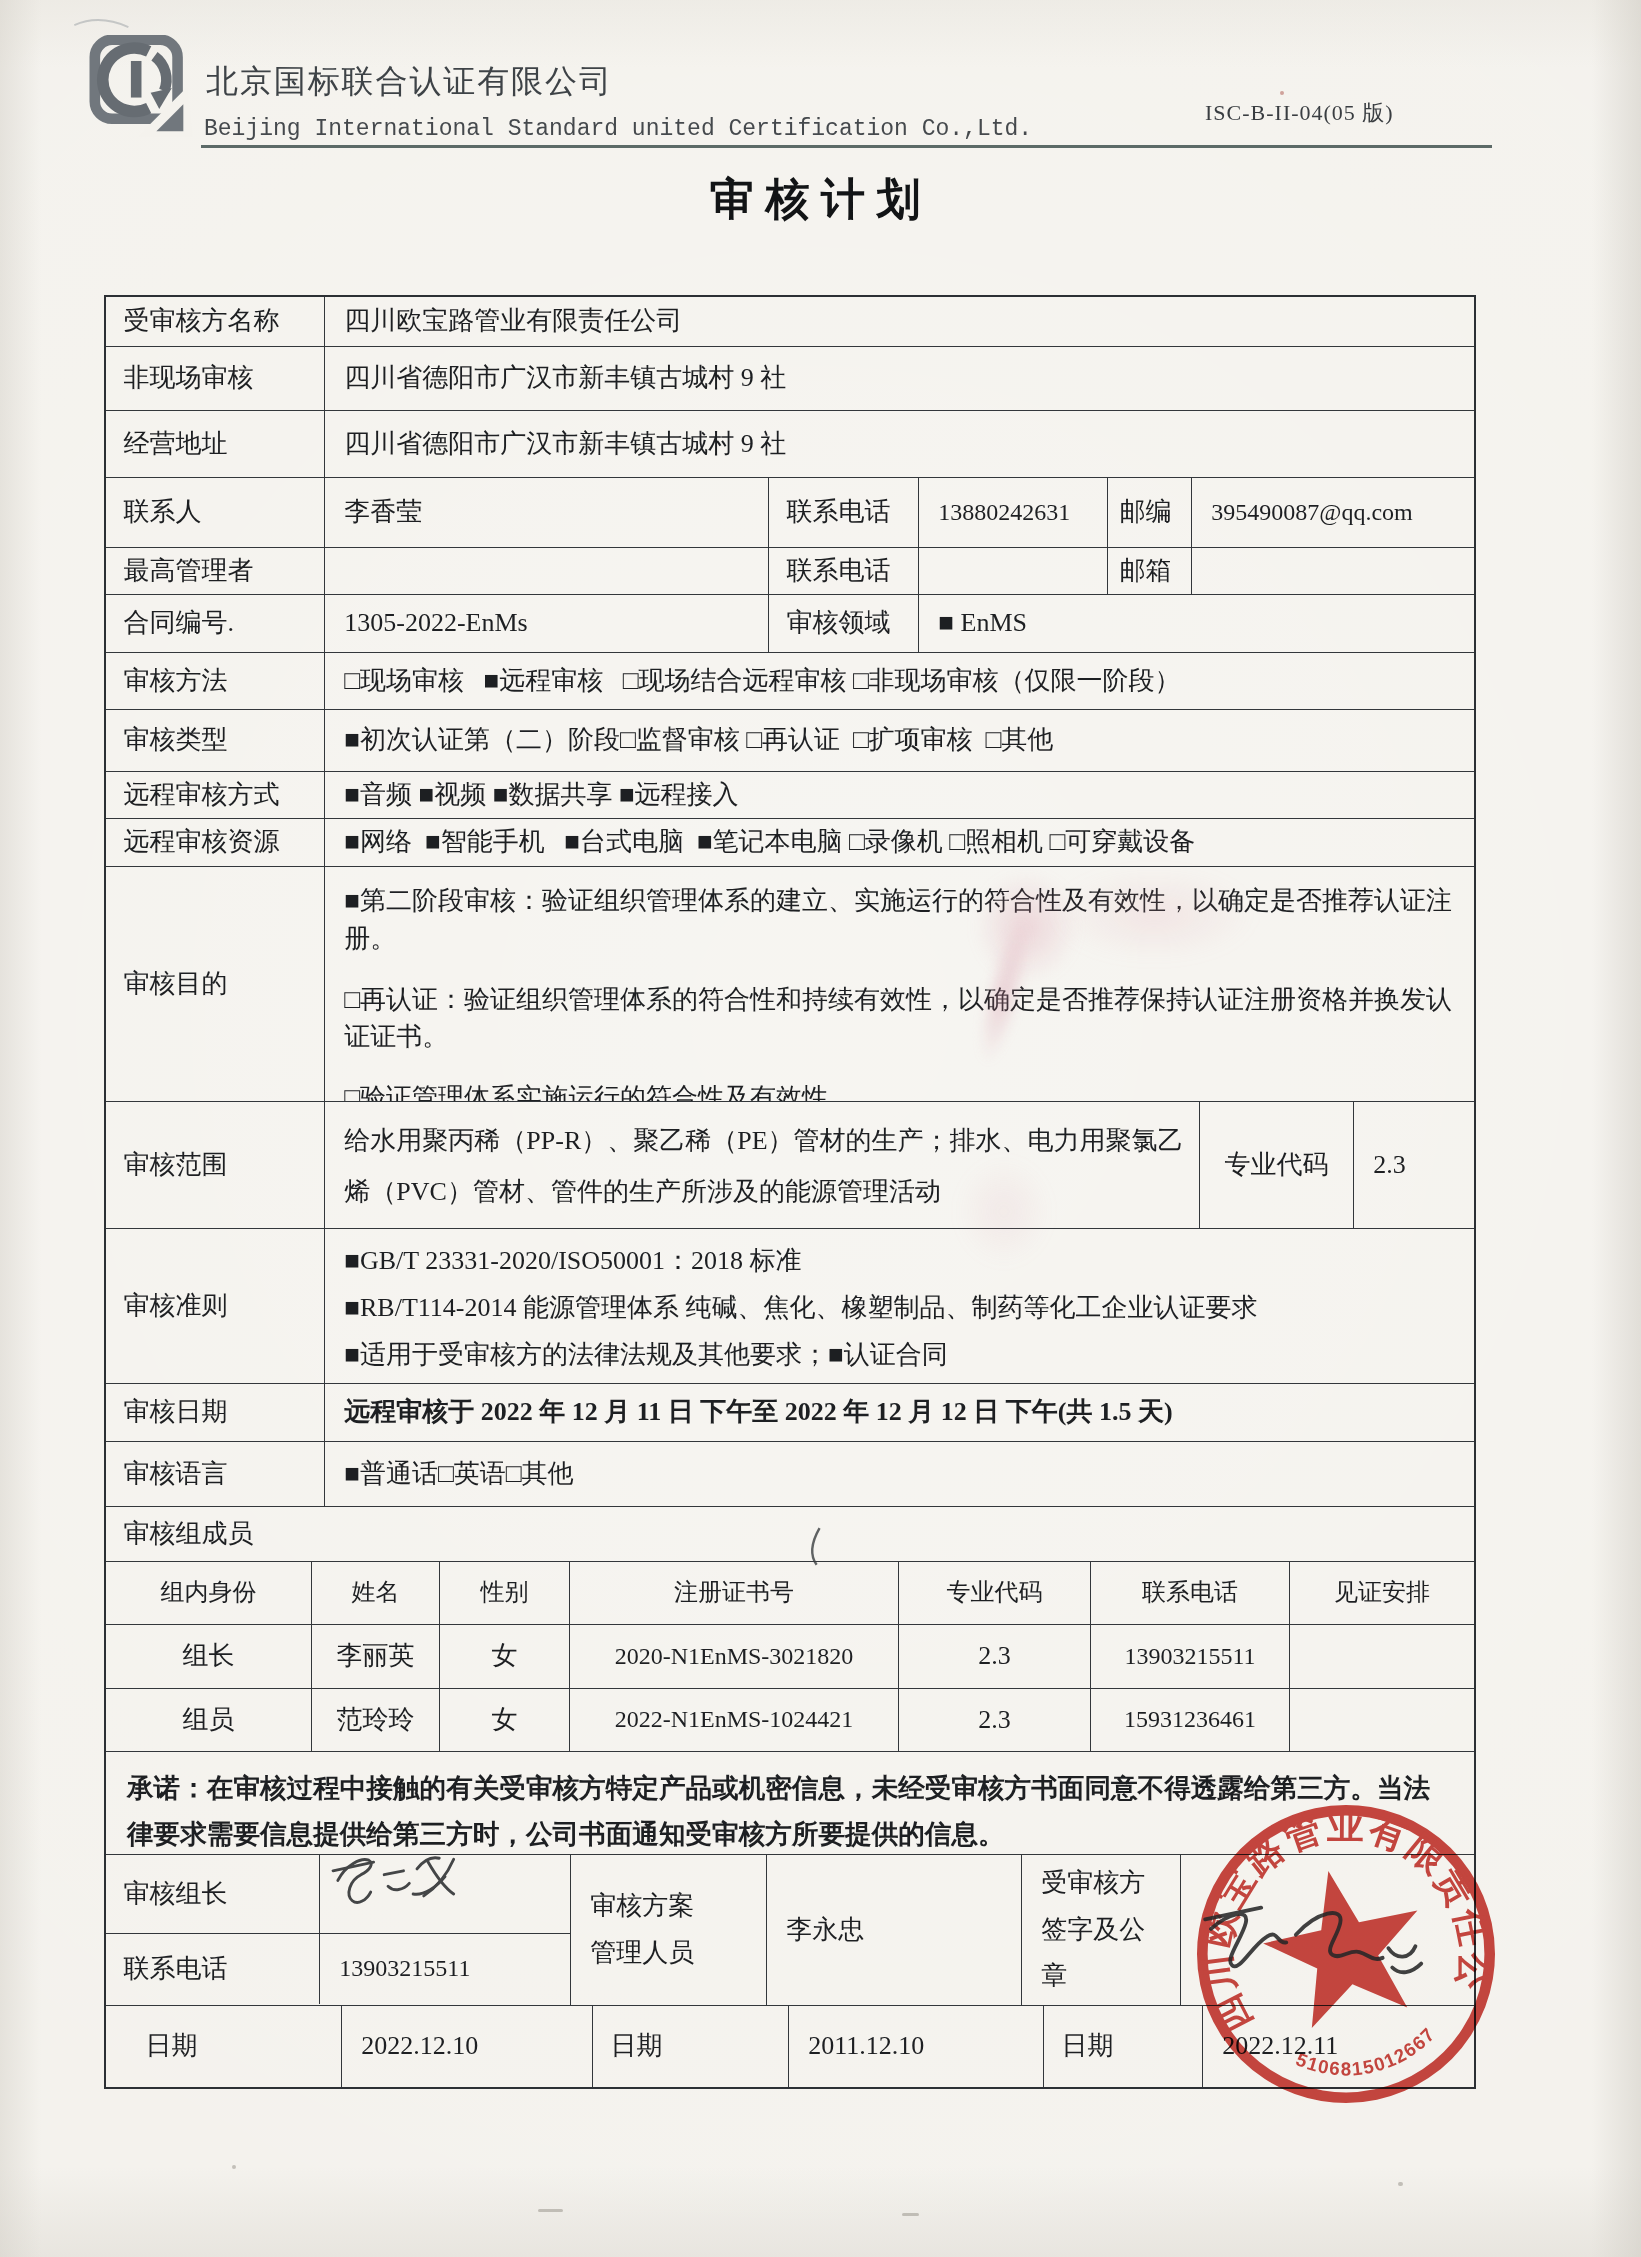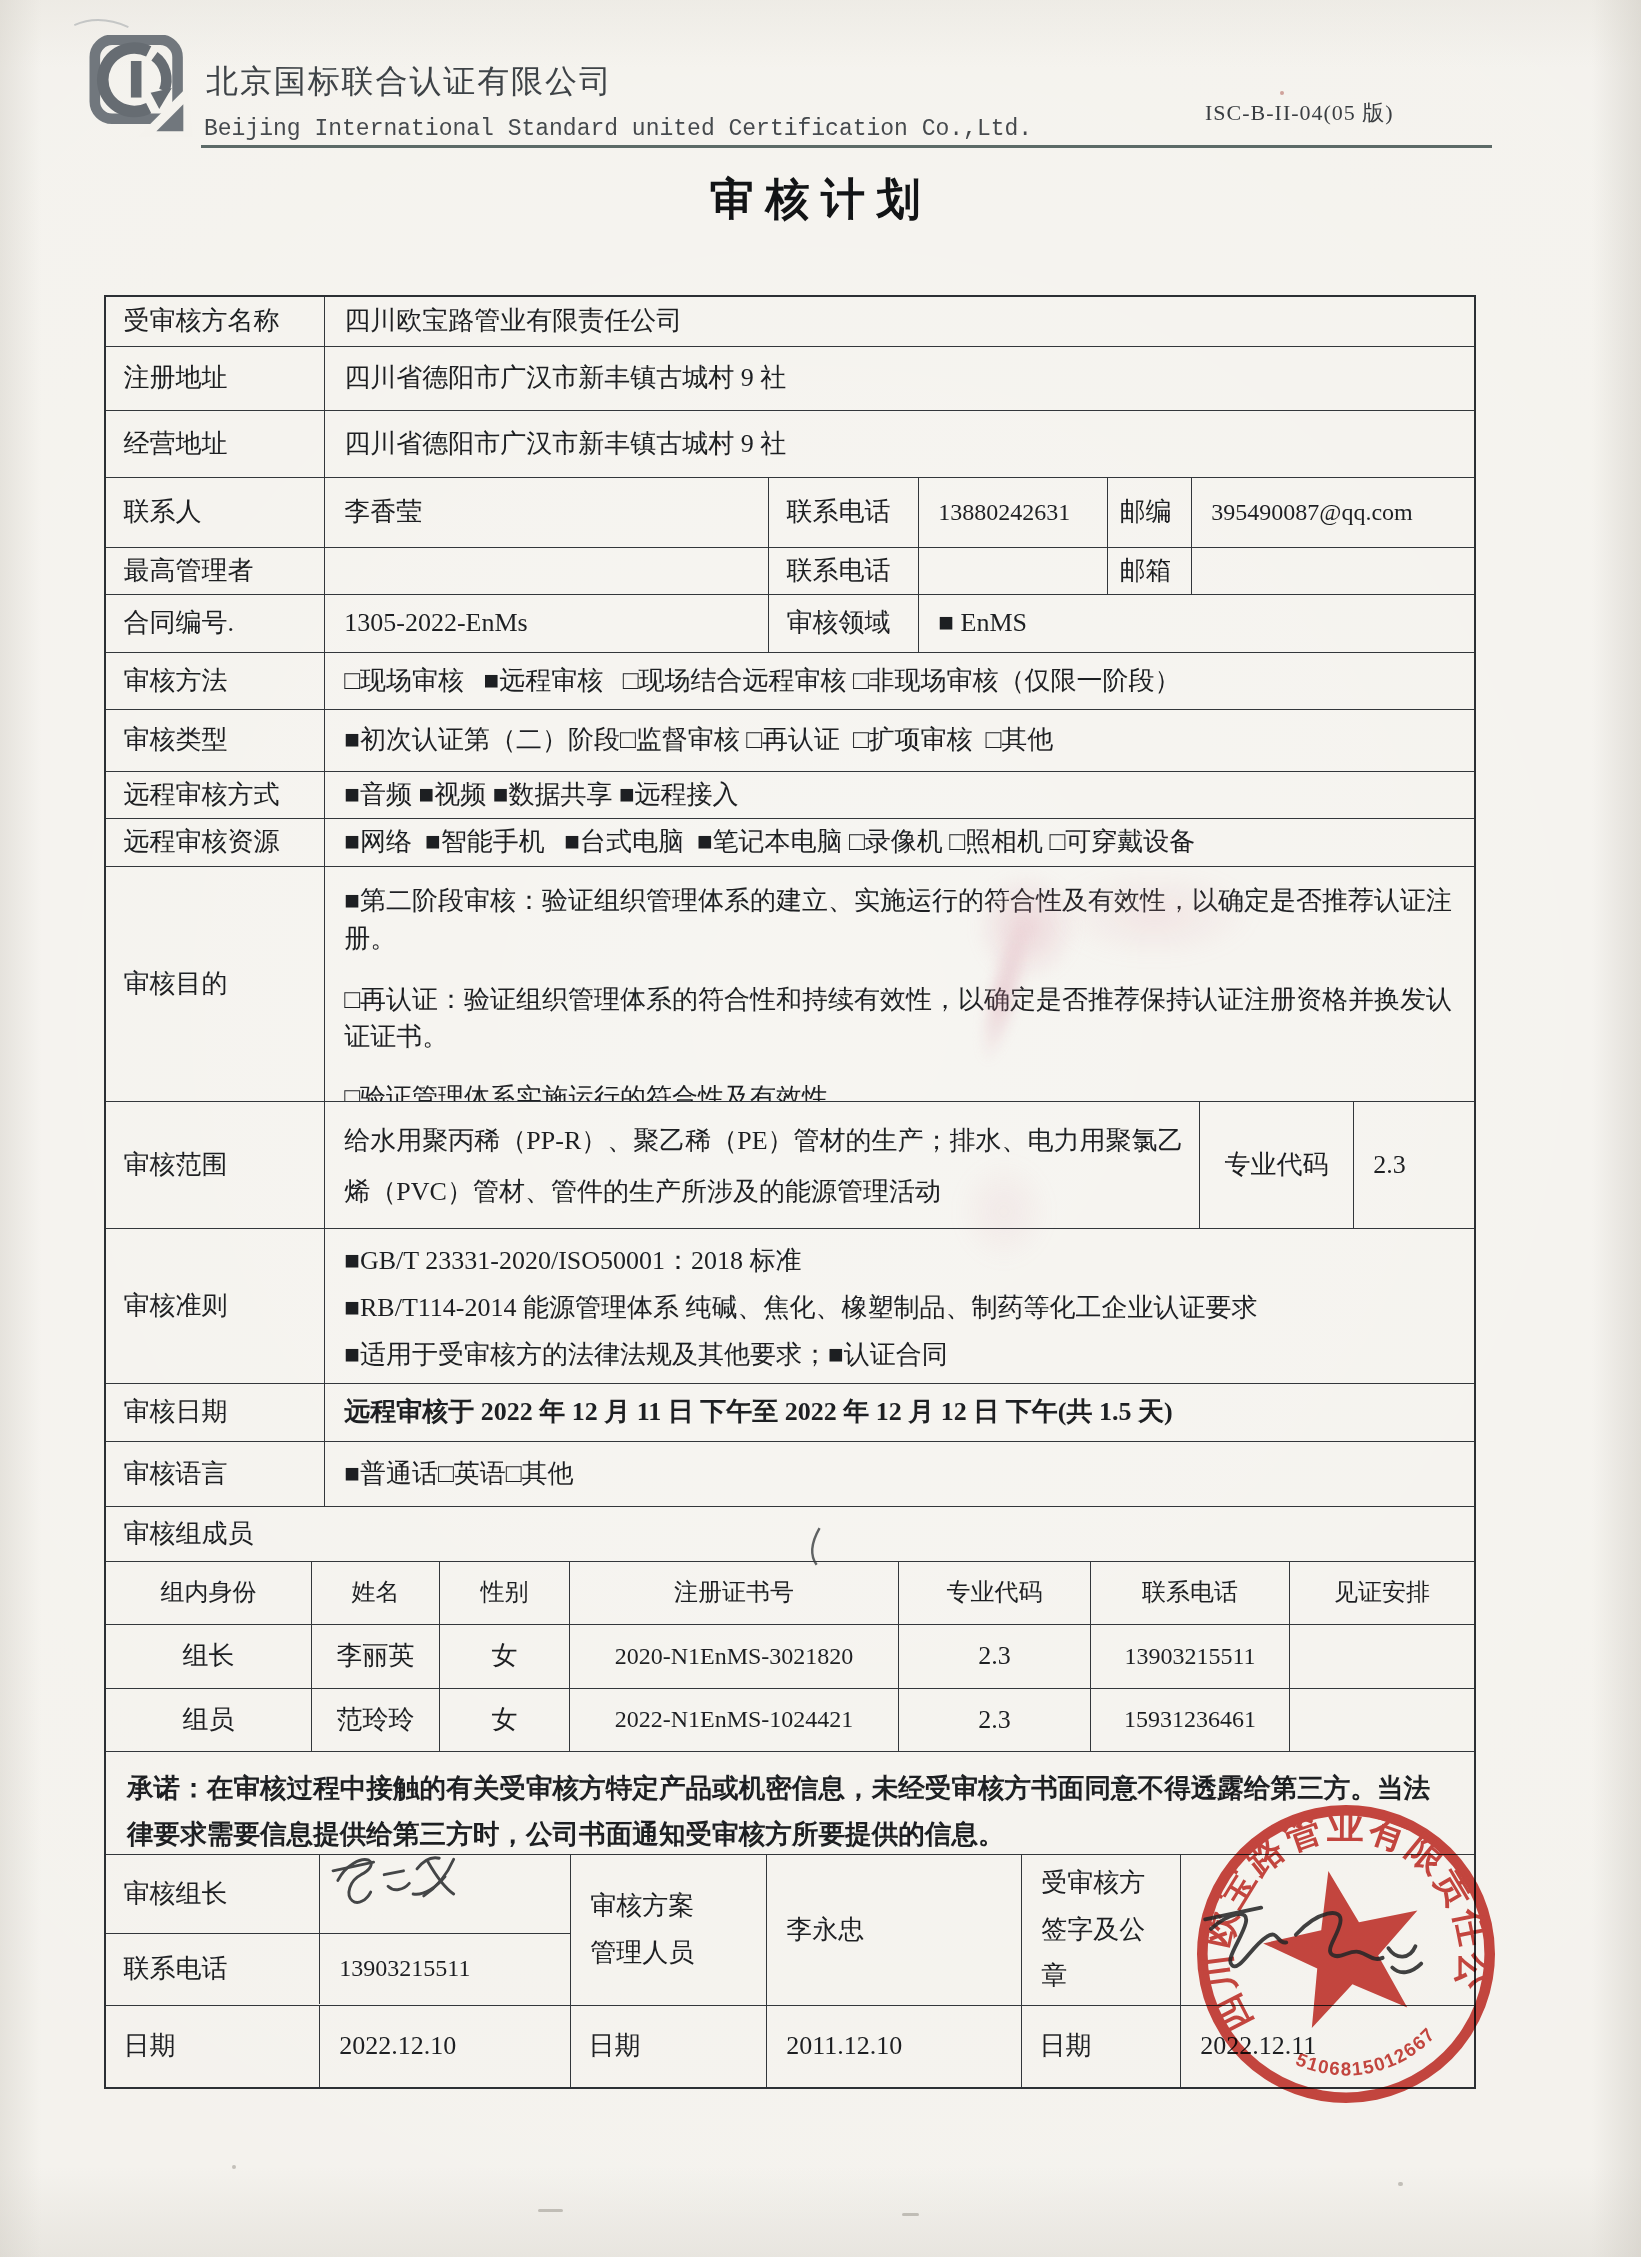--- a/index.html
+++ b/index.html
@@ -21,21 +21,21 @@
   .company-en{position:absolute;left:204px;top:116px;font-size:23px;color:#45494d;
     font-family:"Liberation Mono","DejaVu Sans Mono",monospace;letter-spacing:0;}
   .doc-code{position:absolute;left:1205px;top:98px;font-size:22px;color:#393d41;letter-spacing:1px;}
   .head-rule{position:absolute;left:201px;top:145px;width:1291px;height:2.9px;background:#41514f;opacity:.85;}
   .doc-title{position:absolute;left:145px;top:170px;width:1352px;text-align:center;
     font-size:44px;font-weight:bold;letter-spacing:11.6px;color:#121416;}
   
   .doc-table{position:absolute;left:104px;top:295px;width:1372px;
     border:2.9px solid #2c3034;box-sizing:border-box;font-size:26px;}
   .tr{display:flex;align-items:stretch;border-bottom:1.9px solid #33373b;box-sizing:border-box;}
-  .tr:last-child{border-bottom:none;}
+  .tr:last-child{border-bottom:none;padding-left:22px;}
   .td{box-sizing:border-box;border-right:1.9px solid #33373b;display:flex;align-items:center;
     padding:1.9px 9.7px 1.9px 19.3px;overflow:hidden;line-height:1.4;}
   .td:last-child{border-right:none;}
   .lab{padding-left:17.4px;}
   .ctr{justify-content:center;text-align:center;padding:1.9px 5.8px;}
   .pre{white-space:pre-wrap;}
   .blk{display:block;padding:15.4px 21px 5.8px 19.3px;}
   .blk p{margin:0 0 23px 0;line-height:1.45;}
   .bold{font-weight:bold;}
   .small{font-size:24px;}
@@ -98,21 +98,21 @@
   <div class="doc-title">审核计划</div>
 
   <div class="doc-table">
 
     <div class="tr r1">
       <div class="td lab w-lab">受审核方名称</div>
       <div class="td fill">四川欧宝路管业有限责任公司</div>
     </div>
 
     <div class="tr r2">
-      <div class="td lab w-lab">注册地址</div>
+      <div class="td lab w-lab">非现场审核</div>
       <div class="td fill">四川省德阳市广汉市新丰镇古城村 9 社</div>
     </div>
 
     <div class="tr r3">
       <div class="td lab w-lab">经营地址</div>
       <div class="td fill">四川省德阳市广汉市新丰镇古城村 9 社</div>
     </div>
 
     <div class="tr r4">
       <div class="td lab w-lab">联系人</div>

